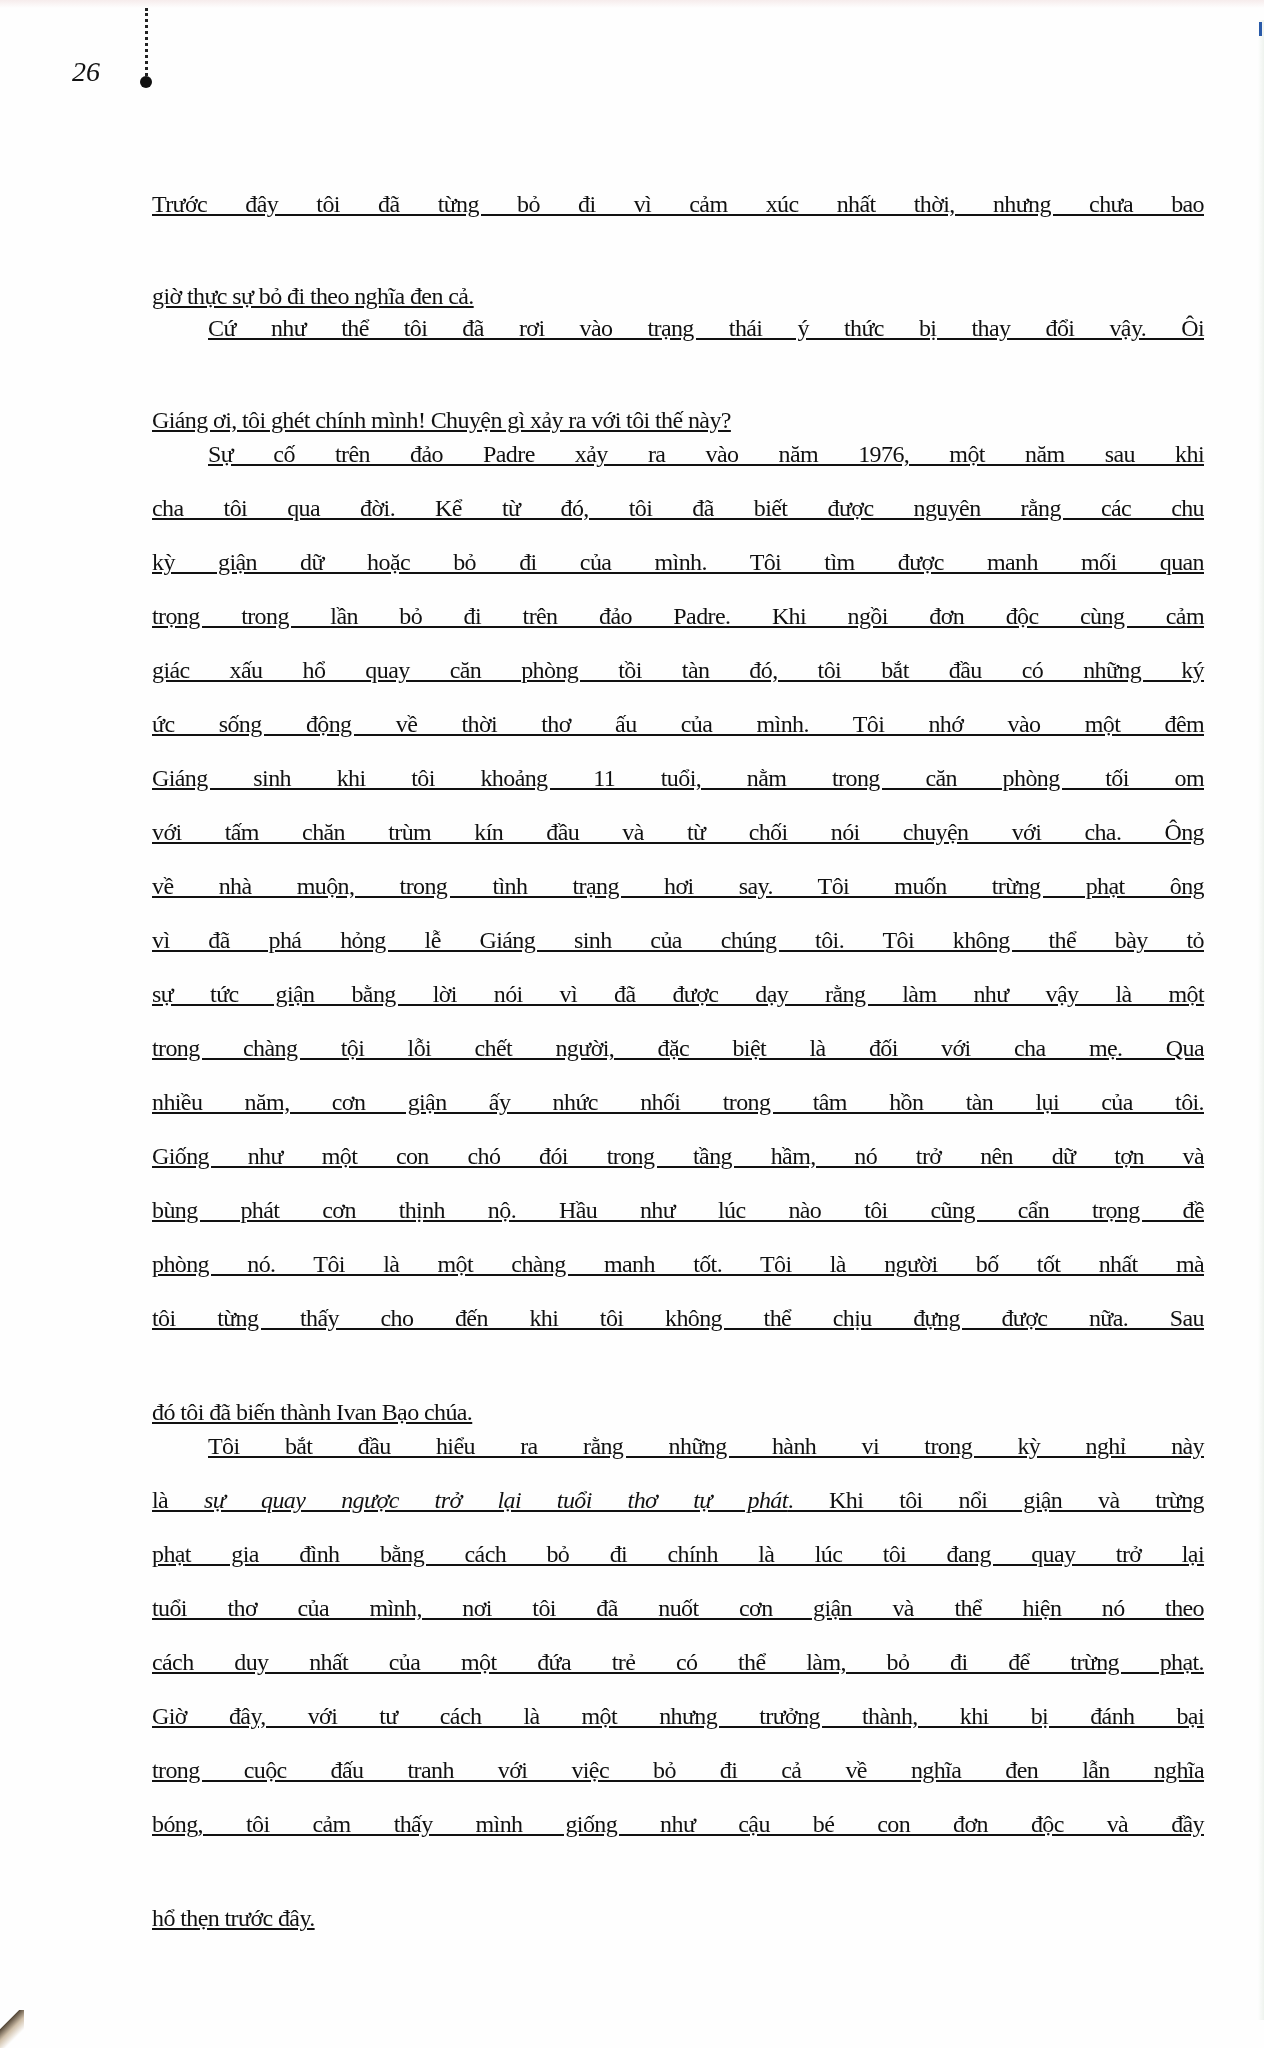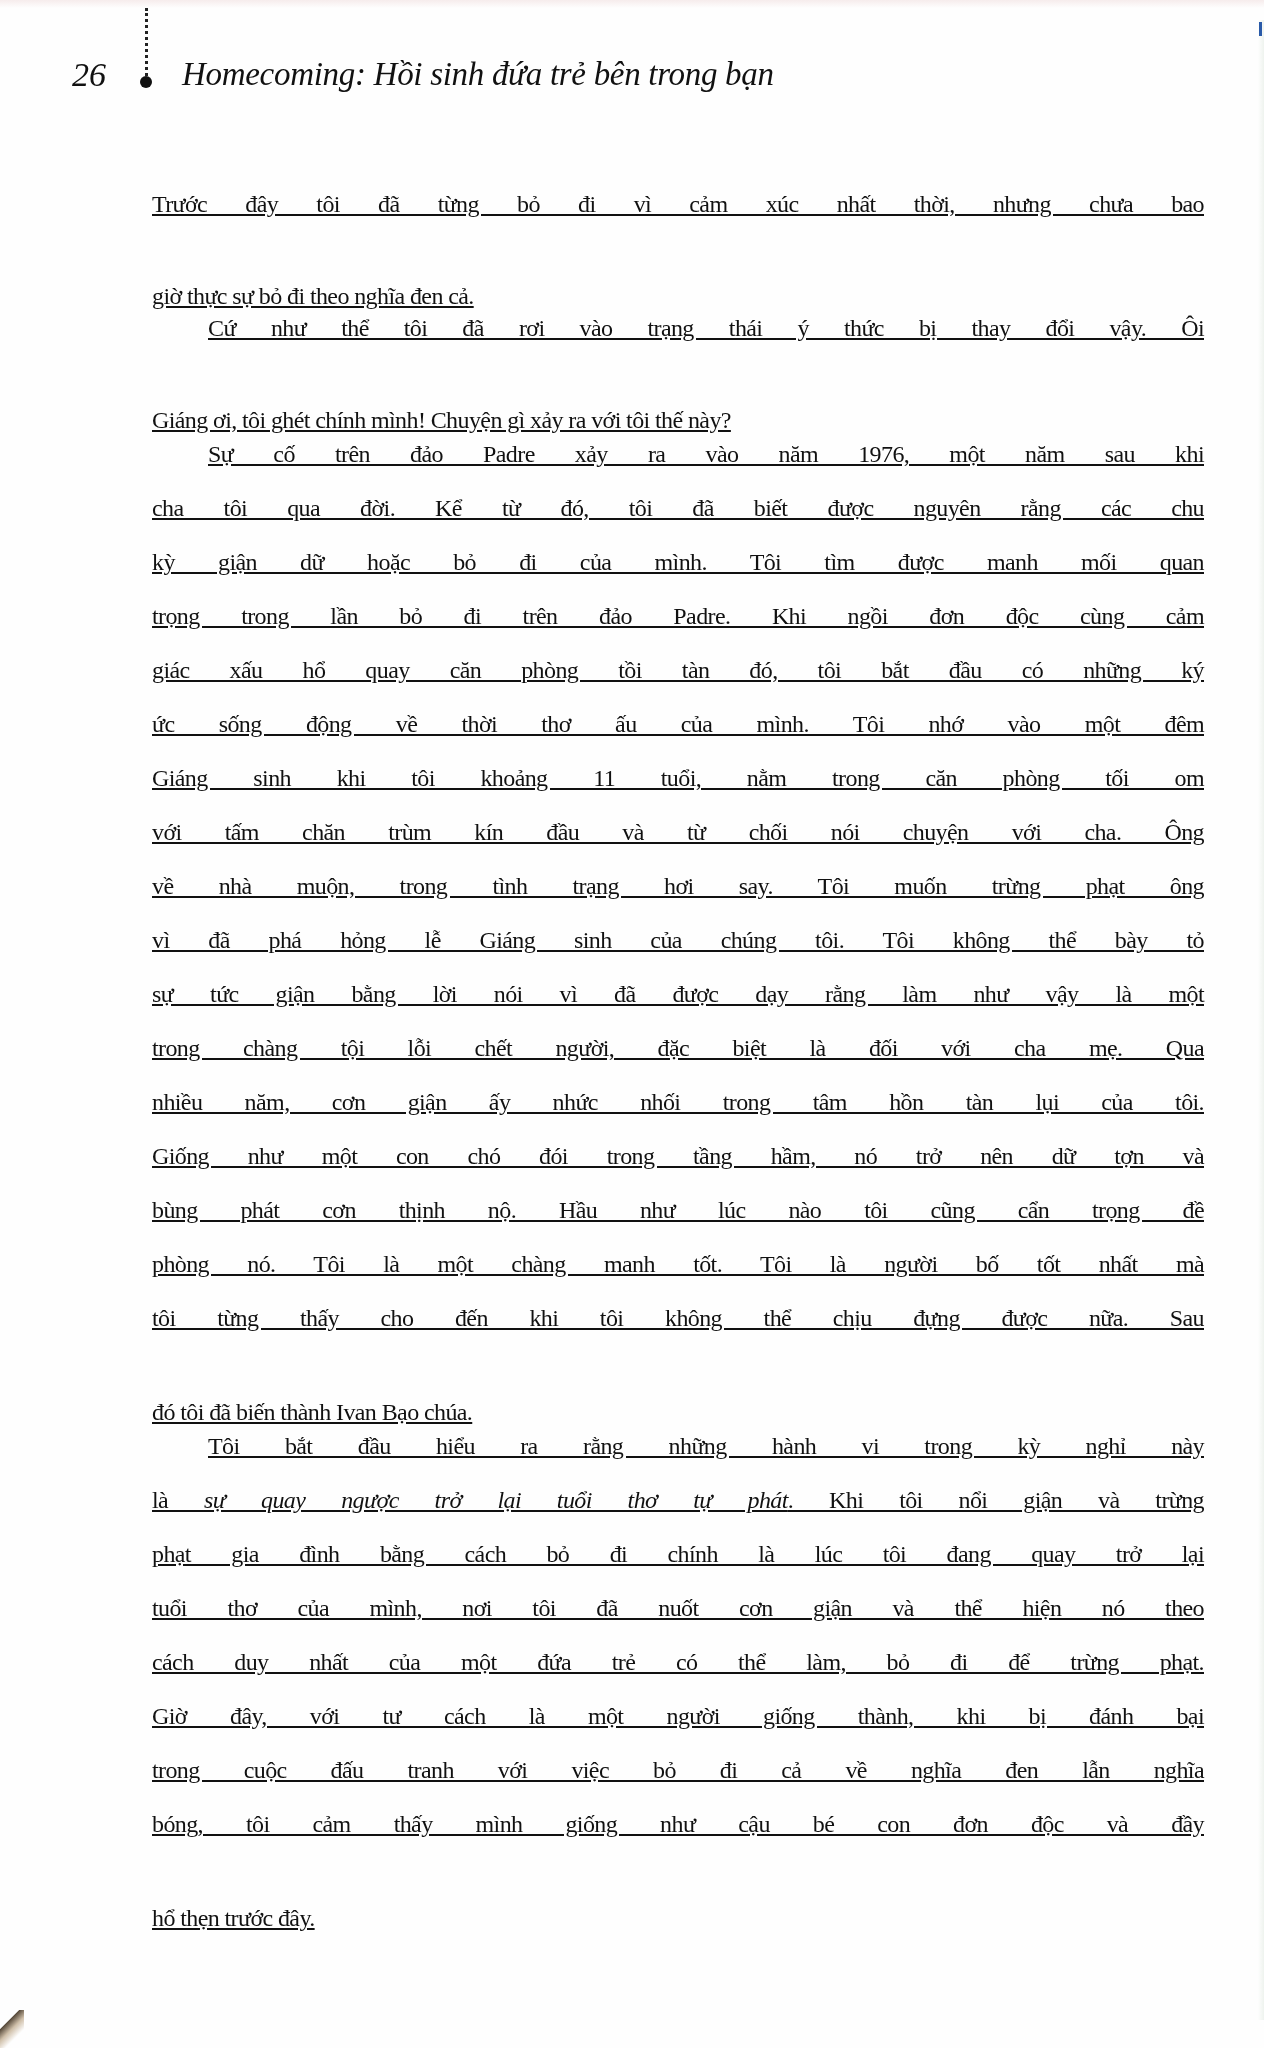--- a/index.html
+++ b/index.html
@@ -59,21 +59,21 @@
     .rule-dot {
       position: absolute;
       left: 140px; top: 76px;
       width: 12px; height: 12px;
       border-radius: 50%;
       background: #111;
     }
     .page-number {
       position: absolute;
       left: 72px; top: 56px;
-      font-size: 34px;
+      font-size: 28px;
       font-style: italic;
       letter-spacing: 0px;
     }
     .book-title {
       position: absolute;
       left: 182px; top: 56px;
       font-size: 33px;
       font-style: italic;
       letter-spacing: -0.3px;
       white-space: nowrap;
@@ -119,21 +119,20 @@
 
 <div class="page">
   <div class="top-edge"></div>
   <div class="right-edge"></div>
   <div class="blue-mark"></div>
 
   <div class="running-header">
     <div class="dotted-rule"></div>
     <div class="rule-dot"></div>
     <span class="page-number">26</span>
-    <span class="book-title">Homecoming: Hồi sinh đứa trẻ bên trong bạn</span>
   </div>
 
   <div class="body-text" id="body-text">
 
     <div class="line" style="top:182px">Trước đây tôi đã từng bỏ đi vì cảm xúc nhất thời, nhưng chưa bao</div>
     <div class="line last" style="top:234px">giờ thực sự bỏ đi theo nghĩa đen cả.</div>
 
     <div class="line indent" style="top:306px">Cứ như thể tôi đã rơi vào trạng thái ý thức bị thay đổi vậy. Ôi</div>
     <div class="line last" style="top:358px">Giáng ơi, tôi ghét chính mình! Chuyện gì xảy ra với tôi thế này?</div>
 
@@ -154,20 +153,20 @@
     <div class="line" style="top:1188px">bùng phát cơn thịnh nộ. Hầu như lúc nào tôi cũng cẩn trọng đề</div>
     <div class="line" style="top:1242px">phòng nó. Tôi là một chàng manh tốt. Tôi là người bố tốt nhất mà</div>
     <div class="line" style="top:1296px">tôi từng thấy cho đến khi tôi không thể chịu đựng được nữa. Sau</div>
     <div class="line last" style="top:1350px">đó tôi đã biến thành Ivan Bạo chúa.</div>
 
     <div class="line indent" style="top:1424px">Tôi bắt đầu hiểu ra rằng những hành vi trong kỳ nghỉ này</div>
     <div class="line" style="top:1478px"><span>là </span><span class="italic">sự quay ngược trở lại tuổi thơ tự phát</span><span>. Khi tôi nổi giận và trừng</span></div>
     <div class="line" style="top:1532px">phạt gia đình bằng cách bỏ đi chính là lúc tôi đang quay trở lại</div>
     <div class="line" style="top:1586px">tuổi thơ của mình, nơi tôi đã nuốt cơn giận và thể hiện nó theo</div>
     <div class="line" style="top:1640px">cách duy nhất của một đứa trẻ có thể làm, bỏ đi để trừng phạt.</div>
-    <div class="line" style="top:1694px">Giờ đây, với tư cách là một người giống thành, khi bị đánh bại</div>
+    <div class="line" style="top:1694px">Giờ đây, với tư cách là một nhưng trưởng thành, khi bị đánh bại</div>
     <div class="line" style="top:1748px">trong cuộc đấu tranh với việc bỏ đi cả về nghĩa đen lẫn nghĩa</div>
     <div class="line" style="top:1802px">bóng, tôi cảm thấy mình giống như cậu bé con đơn độc và đầy</div>
     <div class="line last" style="top:1856px">hổ thẹn trước đây.</div>
   </div>
 
   <div class="thumb"></div>
 </div>
 
 </body></html>

